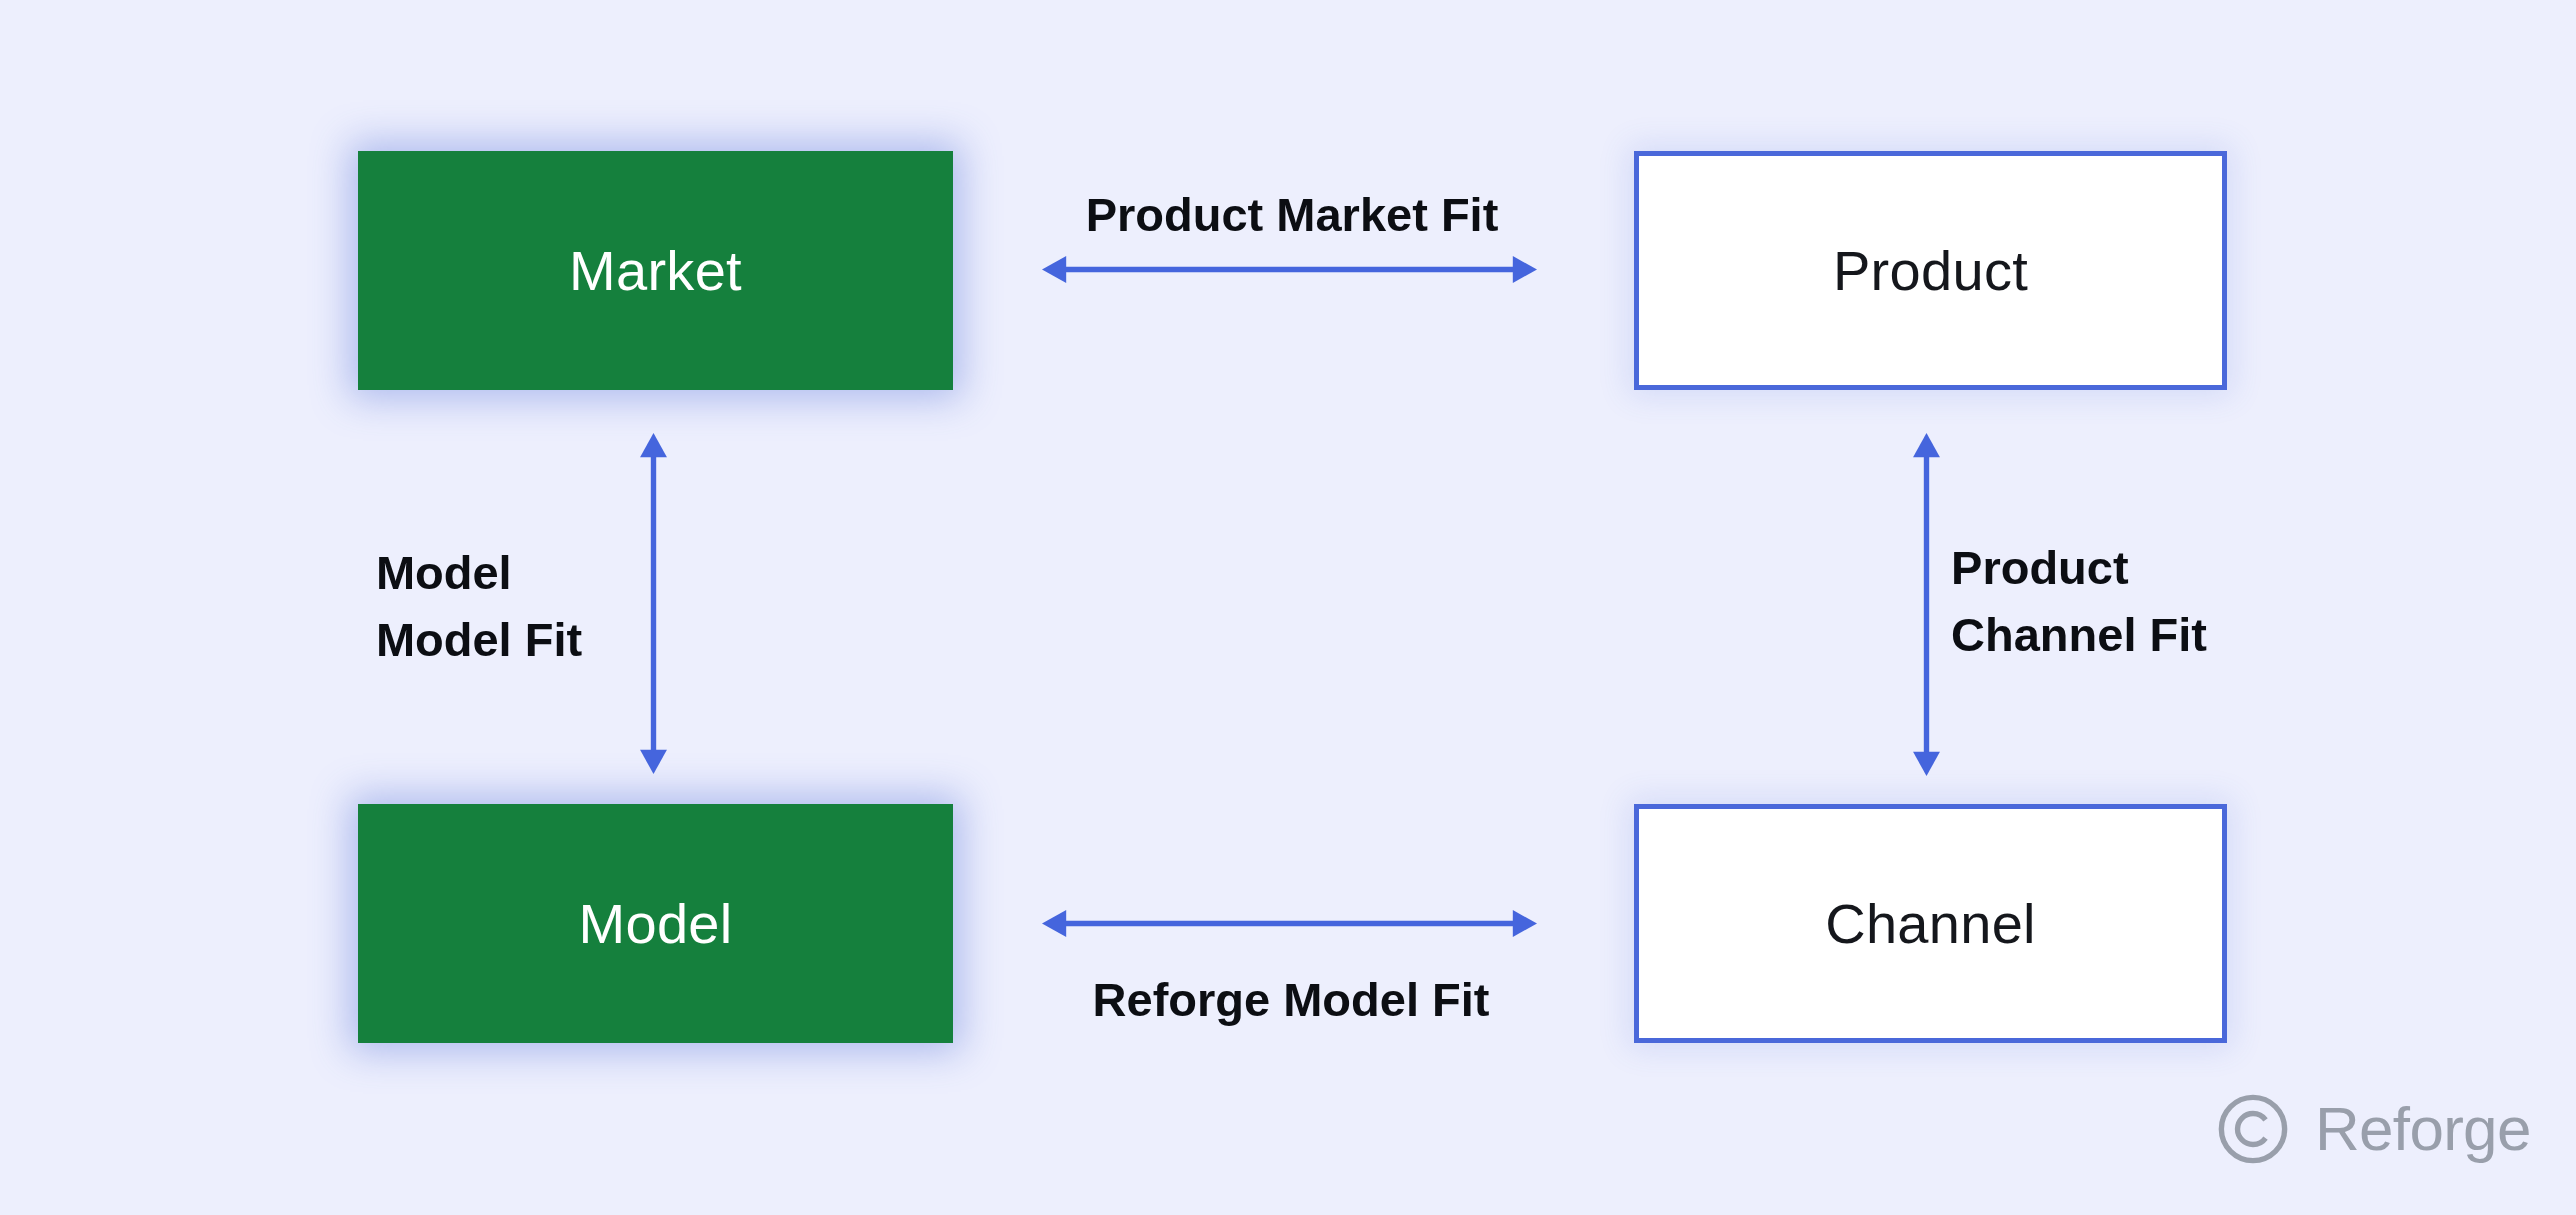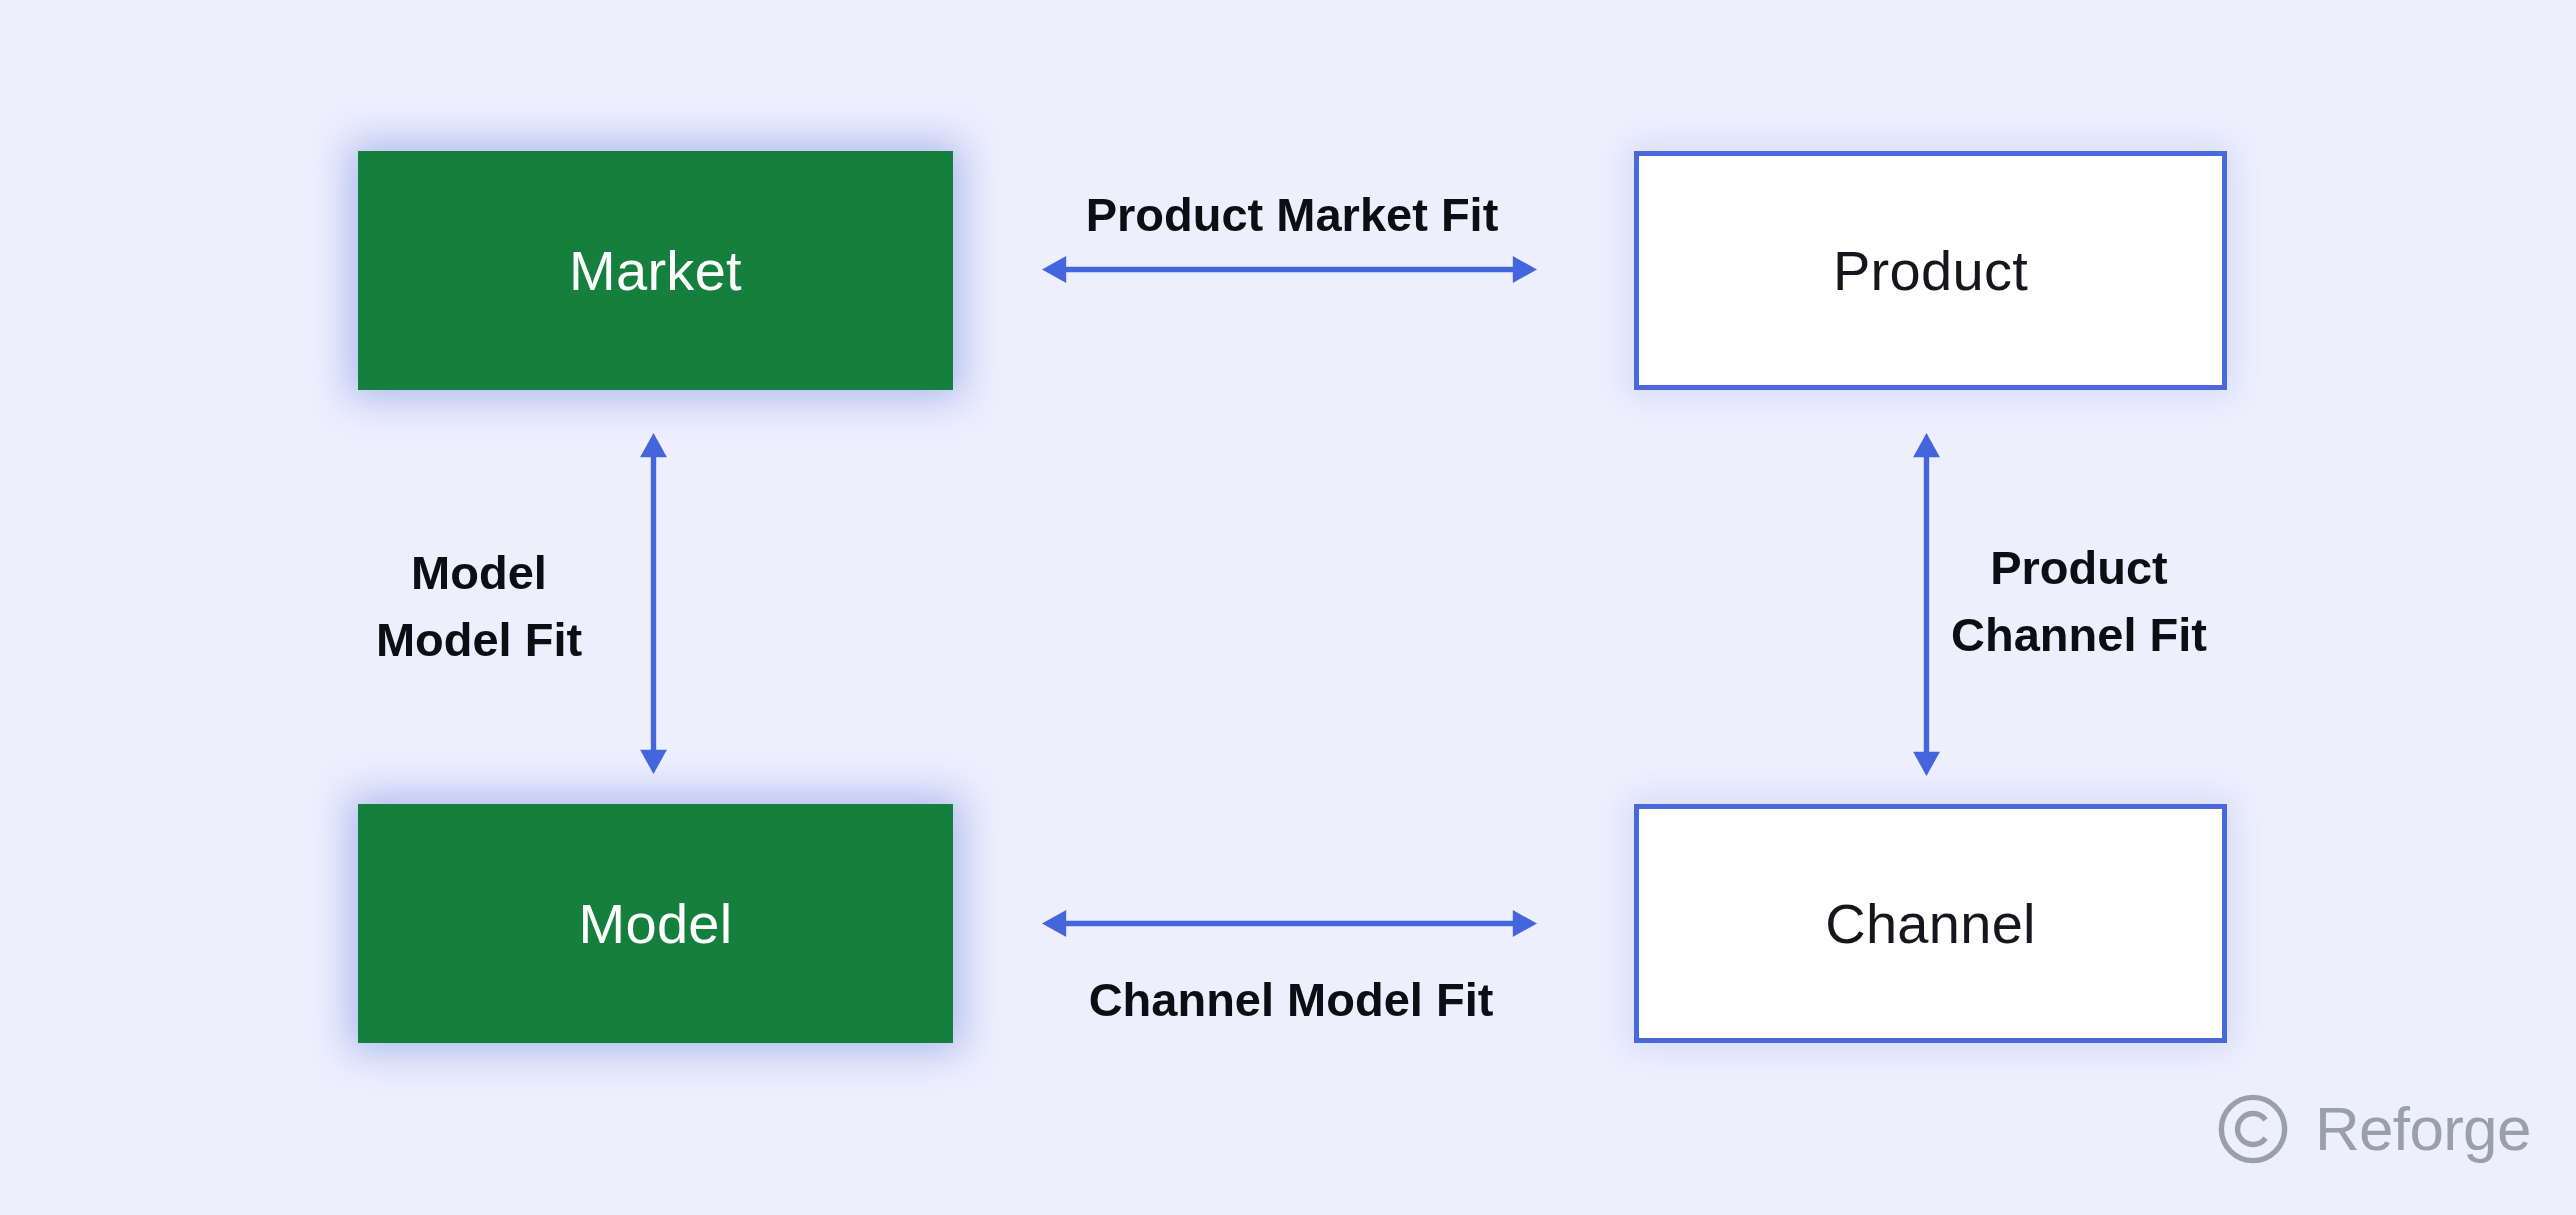--- a/index.html
+++ b/index.html
@@ -39,21 +39,21 @@
     letter-spacing: 0.3px;
     white-space: nowrap;
   }
   .edge-label {
     position: absolute;
     transform: translate(-50%, -50%);
     color: #0c0e13;
     font-size: 47px;
     font-weight: 700;
     line-height: 67px;
-    text-align: center;
+    text-align: left;
     white-space: nowrap;
   }
   .arrow {
     position: absolute;
     display: block;
   }
   .arrow line {
     stroke: #4565dd;
     stroke-width: 8;
   }
@@ -122,21 +122,21 @@
   <div class="edge-label" style="left:2079px; top:601px;">
     <div>Product</div>
     <div>Channel Fit</div>
   </div>
   <svg class="arrow" style="left:1909px; top:433px;" width="35" height="343" viewBox="0 0 52 510" aria-hidden="true">
     <line x1="26" y1="30" x2="26" y2="480"></line>
     <polygon points="6,36 26,0 46,36"></polygon>
     <polygon points="6,474 26,510 46,474"></polygon>
   </svg>
 
-  <div class="edge-label" style="left:1291px; top:999px;">Channel Model Fit</div>
+  <div class="edge-label" style="left:1291px; top:999px;">Reforge Model Fit</div>
   <svg class="arrow" style="left:1042px; top:906px;" width="495" height="35" viewBox="0 0 736 52" aria-hidden="true">
     <line x1="30" y1="26" x2="706" y2="26"></line>
     <polygon points="36,6 0,26 36,46"></polygon>
     <polygon points="700,6 736,26 700,46"></polygon>
   </svg>
 
   <div id="logo">
     <svg width="70" height="70" viewBox="0 0 104 104" aria-hidden="true">
       <circle cx="52" cy="52" r="47" stroke-width="8"></circle>
       <circle cx="52" cy="52" r="23" stroke-width="8" pathLength="100" stroke-dasharray="80 20" stroke-dashoffset="-10"></circle>

